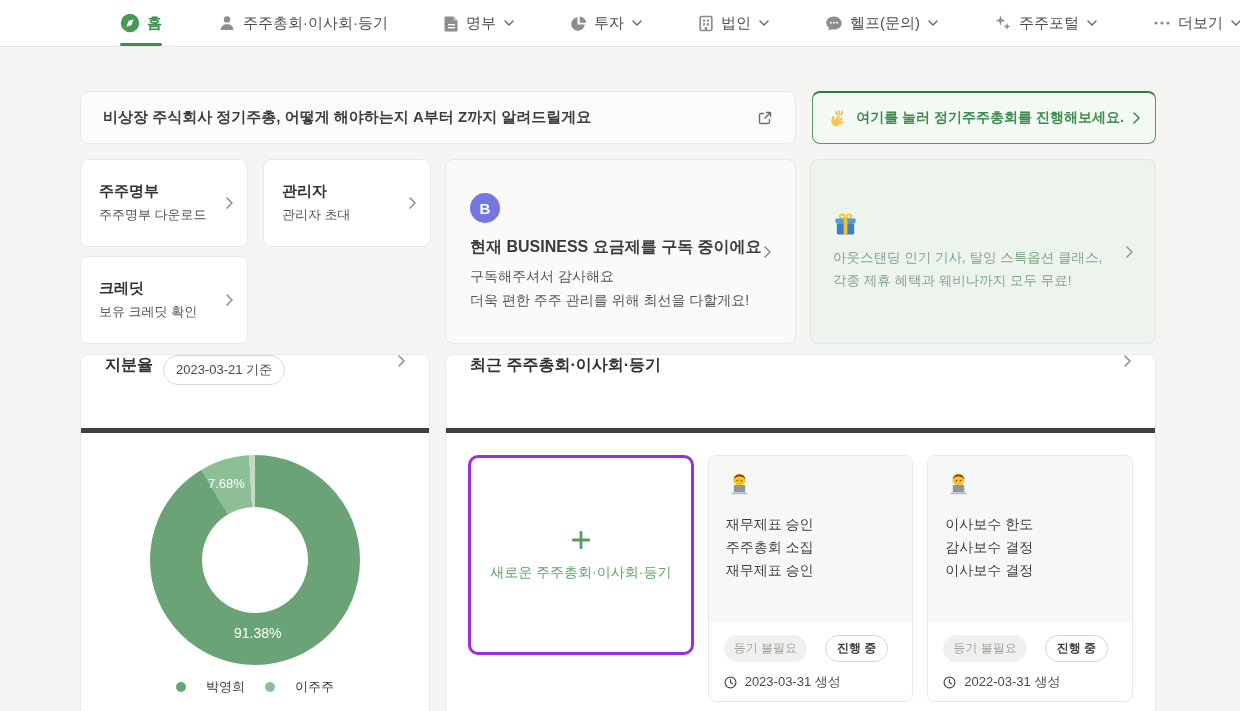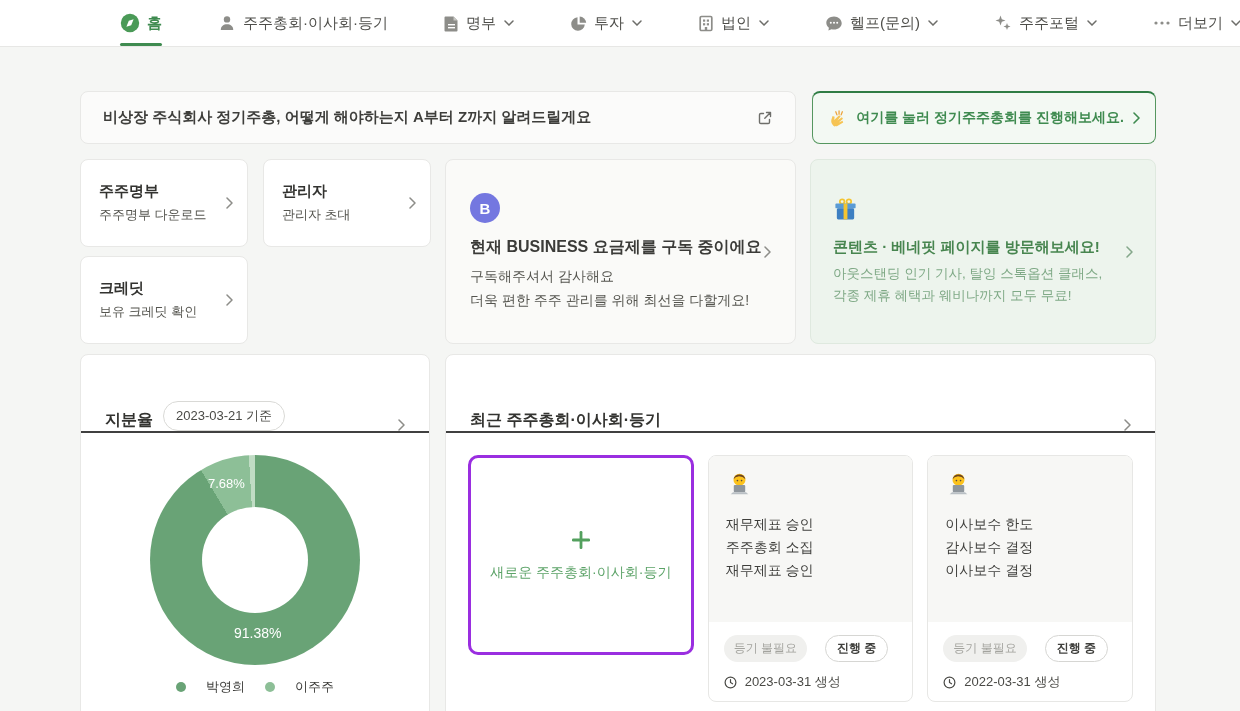--- a/index.html
+++ b/index.html
@@ -53,21 +53,21 @@
     display:flex; align-items:center; cursor:pointer; }
   .benefit-body { flex:1; }
   .benefit-title { font-size:15px; font-weight:700; color:#47854f; margin-top:12px; }
   .benefit-line { font-size:13.5px; color:#7fa986; margin-top:7px; line-height:1.5; }
   .benefit-line + .benefit-line { margin-top:2px; }
 
   
   .panel { background:#fff; border:1px solid #e8e8e6; border-radius:8px; height:420px; overflow:hidden; }
   .share-panel { width:350px; }
   .recent-panel { flex:1; }
-  .panel-head { height:78px; display:flex; align-items:flex-end; padding:0 24px; border-bottom:2px solid #404040; cursor:pointer; }
+  .panel-head { height:78px; display:flex; align-items:flex-start; padding:0 24px; border-bottom:5px solid #404040; cursor:pointer; }
   .panel-title { font-size:16px; font-weight:700; color:#333330; }
   .date-pill { margin-left:10px; border:1px solid #d9d9d6; border-radius:999px; padding:5px 12px; font-size:13px; color:#4a4a46; background:#fff; }
   .head-spacer { flex:1; }
 
   
   .donut-wrap { width:210px; height:210px; margin:22px auto 0; position:relative; }
   .donut { width:210px; height:210px; border-radius:50%; }
   .donut-hole { position:absolute; left:52px; top:52px; width:106px; height:106px; border-radius:50%; background:#fff; }
   .donut-label { position:absolute; color:#fff; font-weight:400; }
   .label-minor { left:58px; top:21px; font-size:13px; }
@@ -249,21 +249,20 @@
 
     <div class="benefit-card">
       <div class="benefit-body">
         <svg width="25" height="25" viewBox="0 0 26 26">
           <circle cx="9.5" cy="4.8" r="2.4" fill="none" stroke="#f4c430" stroke-width="1.8"></circle>
           <circle cx="16.5" cy="4.8" r="2.4" fill="none" stroke="#f4c430" stroke-width="1.8"></circle>
           <rect x="2.5" y="6.8" width="21" height="5" rx="1" fill="#5a9bd5"></rect>
           <rect x="4" y="11.8" width="18" height="11.5" rx="1.4" fill="#3d7fc2"></rect>
           <rect x="11" y="6.8" width="4" height="16.5" fill="#f4c430"></rect>
         </svg>
-        <div class="benefit-title">콘텐츠 · 베네핏 페이지를 방문해보세요!</div>
         <div class="benefit-line">아웃스탠딩 인기 기사, 탈잉 스톡옵션 클래스,</div>
         <div class="benefit-line">각종 제휴 혜택과 웨비나까지 모두 무료!</div>
       </div>
       <svg class="chev" width="7" height="12" viewBox="0 0 7 12">
           <path d="M1 1l5 5-5 5" stroke="#84a78a" stroke-width="1.5" fill="none" stroke-linecap="round" stroke-linejoin="round"></path>
         </svg>
     </div>
   </div>
 
   <div class="row3">

